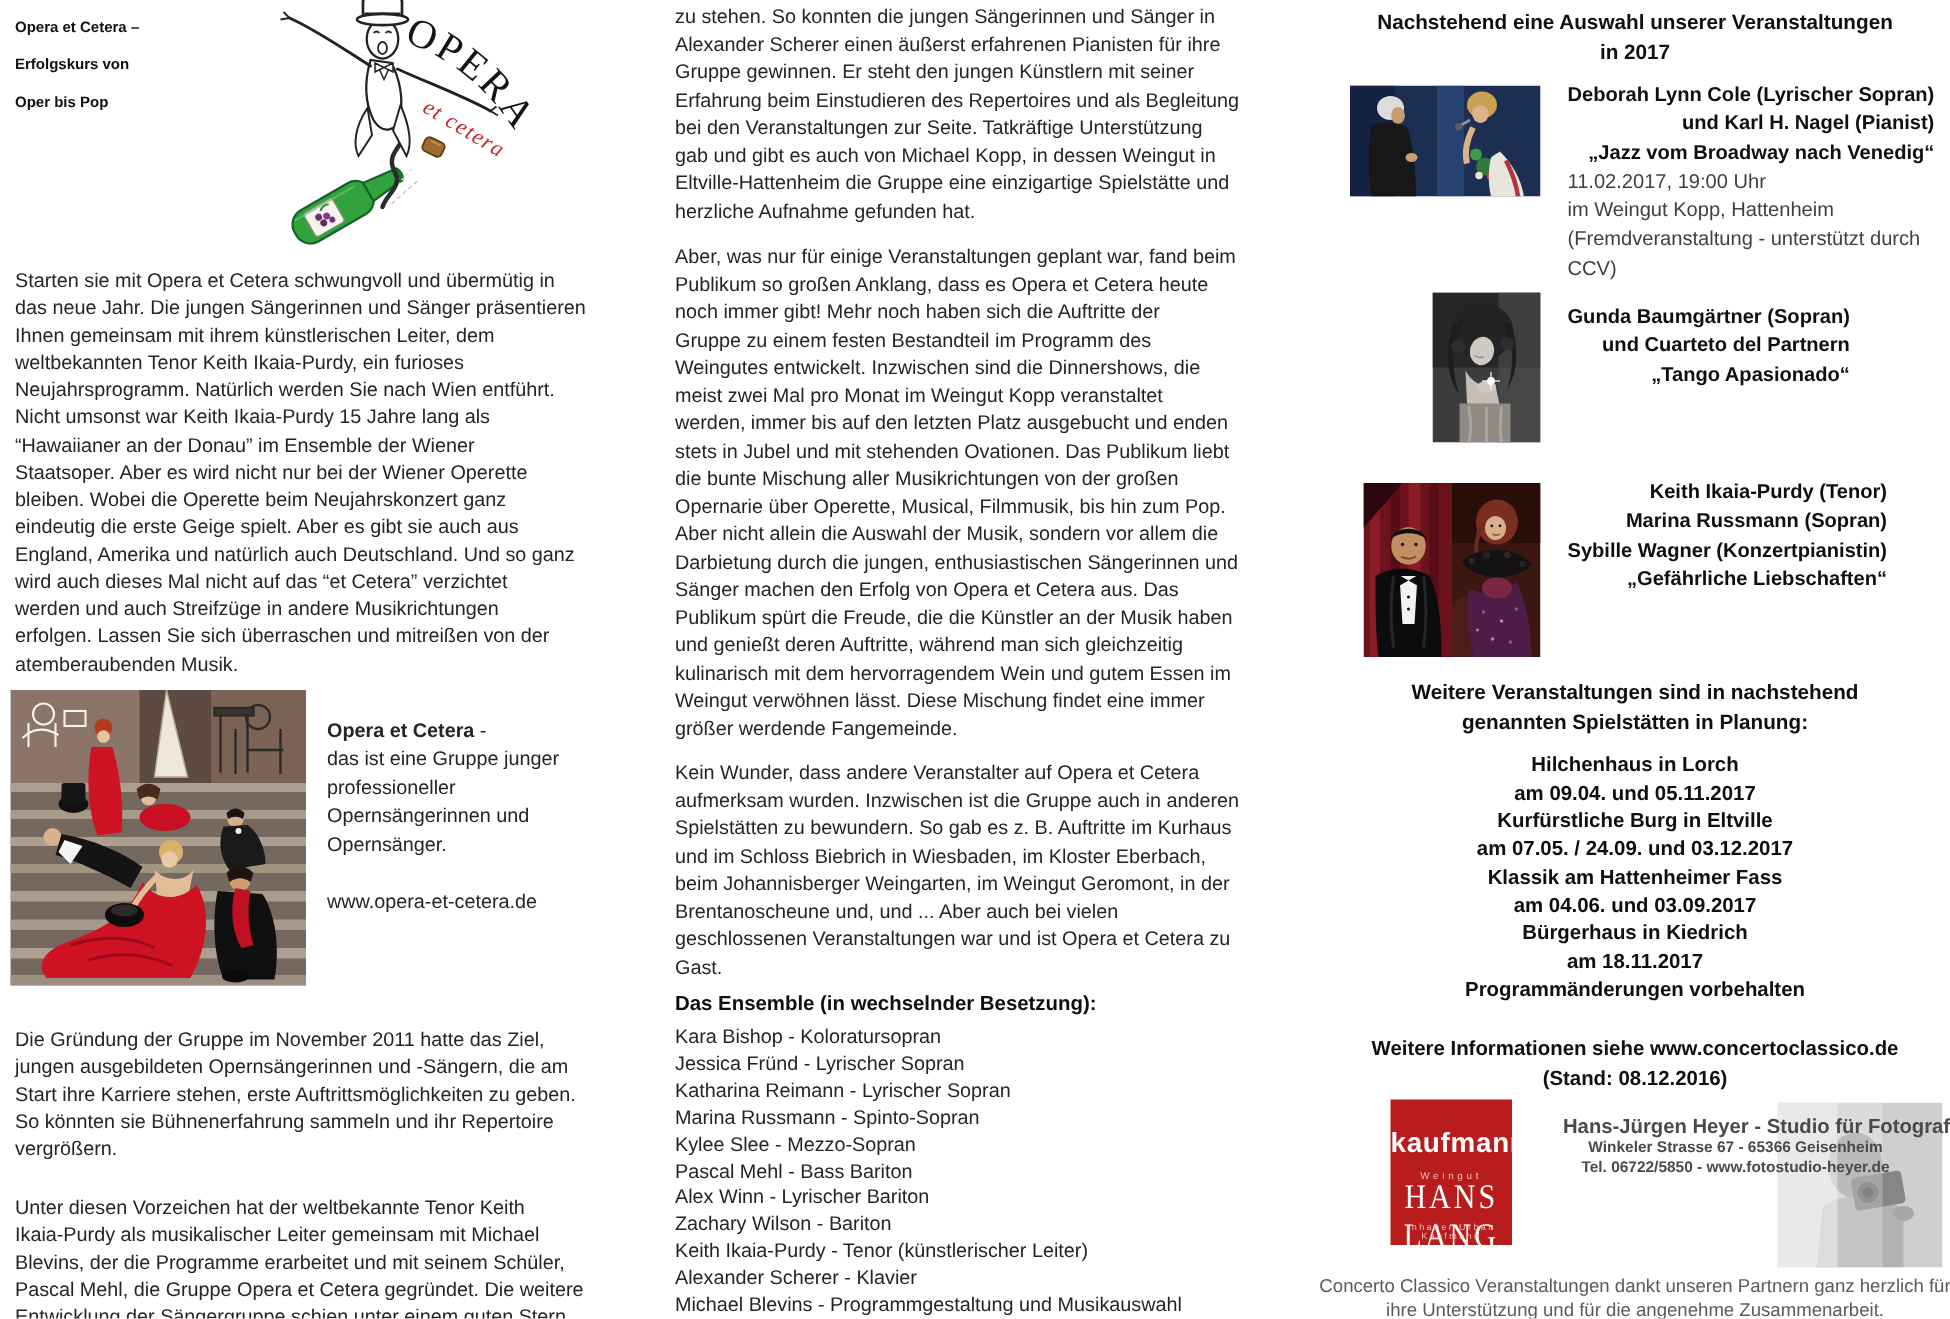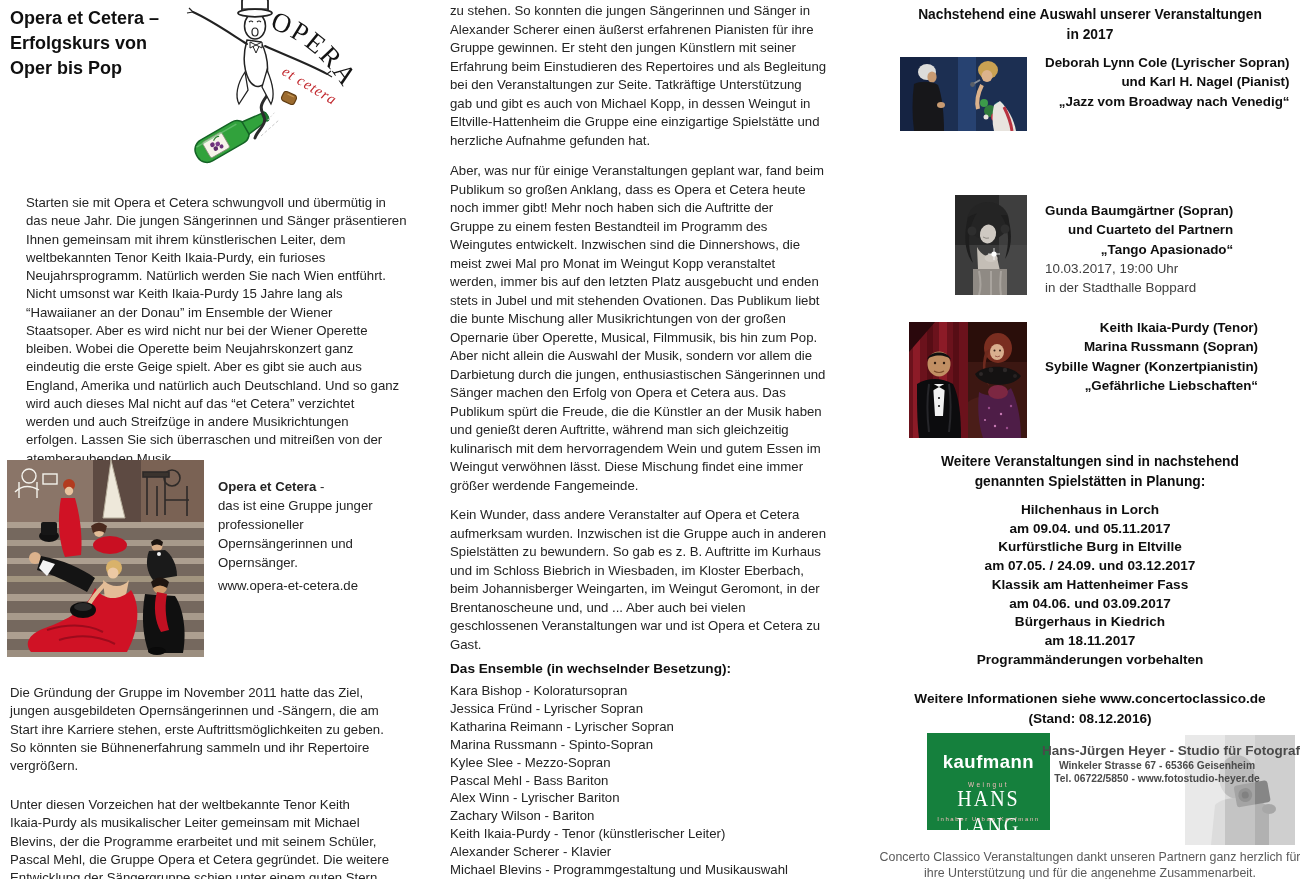--- a/index.html
+++ b/index.html
@@ -3,33 +3,33 @@
 <meta charset="utf-8">
 <title>Opera et Cetera Flyer</title>
 <style>
   html,body{margin:0;padding:0;}
   body{width:1300px;height:879px;background:#ffffff;position:relative;overflow:hidden;
        font-family:"Liberation Sans",sans-serif;color:#242424;}
   .abs{position:absolute;}
   .pre{white-space:pre;}
   .para{font-size:13.2px;line-height:18.25px;color:#242424;}
   .mid-para{font-size:13.2px;line-height:18.5px;color:#242424;}
-  h1.flyer-title{font-size:18px;line-height:25px;font-weight:700;color:#0f0f0f;margin:0;}
+  h1.flyer-title{font-size:10px;line-height:25px;font-weight:700;color:#0f0f0f;margin:0;}
   .cap{font-size:13.2px;line-height:19px;}
   .cap p{margin:0;}
   .ens-head{font-size:13.6px;font-weight:700;color:#0f0f0f;}
   .ens-list{font-size:13.2px;line-height:17.9px;}
   .r-center{text-align:center;font-weight:700;color:#0f0f0f;}
   .r-header{font-size:13.8px;line-height:19.5px;}
   .event-title{font-size:13.4px;line-height:19.3px;font-weight:700;color:#0f0f0f;text-align:right;}
   .event-details{font-size:13.4px;line-height:19.3px;color:#3f3f3f;}
   .venues{font-size:13.6px;line-height:18.7px;}
   .info-note{font-size:13.6px;line-height:19.5px;}
   .footer-note{font-size:12.4px;line-height:15.5px;color:#5a5a5a;text-align:center;white-space:pre;}
-  .kauf{background:#15803d;width:123px;height:97px;}
+  .kauf{background:#b91c1c;width:81px;height:97px;}
   .kauf .k-name{position:absolute;left:0;width:100%;top:18px;text-align:center;
       color:#fff;font-weight:700;font-size:18.5px;letter-spacing:.5px;}
   .kauf .k-weingut{position:absolute;left:0;width:100%;top:48px;text-align:center;
       color:#f3bcbc;font-size:6.5px;letter-spacing:2.5px;}
   .kauf .k-lang{position:absolute;left:0;width:100%;top:56px;text-align:center;color:#fff;
       font-family:"Liberation Serif",serif;font-size:20px;font-weight:400;letter-spacing:2px;transform:scaleY(1.15);}
   .kauf .k-inhaber{position:absolute;left:0;width:100%;top:83px;text-align:center;
       color:#f3bcbc;font-size:6px;letter-spacing:1.6px;}
   .heyer-text{color:#4a4a4a;text-align:center;}
   .heyer-l1{font-size:13.5px;font-weight:700;line-height:16px;white-space:pre;}
@@ -94,21 +94,21 @@
       </g>
 
       <path id="opera-arc" d="M84,28 C116,38 144,62 162,94" fill="none"></path>
       <text font-family="Liberation Serif, serif" font-size="27" fill="#141414" letter-spacing="2">
         <textPath href="#opera-arc">OPERA</textPath>
       </text>
 
       <text transform="translate(96,74) rotate(31)" font-family="Liberation Serif, serif" font-style="italic" font-size="15" fill="#c1272d" letter-spacing="1">et cetera</text>
     </svg>
 
-    <p class="abs para pre" style="left:10px;top:178px;margin:16px;">Starten sie mit Opera et Cetera schwungvoll und übermütig in
+    <p class="abs para pre" style="left:10px;top:178px;margin:0;">Starten sie mit Opera et Cetera schwungvoll und übermütig in
 das neue Jahr. Die jungen Sängerinnen und Sänger präsentieren
 Ihnen gemeinsam mit ihrem künstlerischen Leiter, dem
 weltbekannten Tenor Keith Ikaia-Purdy, ein furioses
 Neujahrsprogramm. Natürlich werden Sie nach Wien entführt.
 Nicht umsonst war Keith Ikaia-Purdy 15 Jahre lang als
 “Hawaiianer an der Donau” im Ensemble der Wiener
 Staatsoper. Aber es wird nicht nur bei der Wiener Operette
 bleiben. Wobei die Operette beim Neujahrskonzert ganz
 eindeutig die erste Geige spielt. Aber es gibt sie auch aus
 England, Amerika und natürlich auch Deutschland. Und so ganz
@@ -190,21 +190,21 @@
         <ellipse cx="150" cy="191" rx="9" ry="4" fill="#0a0a0a"></ellipse>
       </g>
     </svg>
 
     <div class="abs cap" style="left:218px;top:477px;">
       <p><strong>Opera et Cetera</strong><span> -</span></p>
       <p class="pre">das ist eine Gruppe junger
 professioneller
 Opernsängerinnen und
 Opernsänger.</p>
-      <p style="margin-top:4px;">www.opera-et-cetera.de</p>
+      <p style="margin-top:19px;">www.opera-et-cetera.de</p>
     </div>
 
     <p class="abs para pre" style="left:10px;top:684px;margin:0;">Die Gründung der Gruppe im November 2011 hatte das Ziel,
 jungen ausgebildeten Opernsängerinnen und -Sängern, die am
 Start ihre Karriere stehen, erste Auftrittsmöglichkeiten zu geben.
 So könnten sie Bühnenerfahrung sammeln und ihr Repertoire
 vergrößern.</p>
     <p class="abs para pre" style="left:10px;top:796px;margin:0;">Unter diesen Vorzeichen hat der weltbekannte Tenor Keith
 Ikaia-Purdy als musikalischer Leiter gemeinsam mit Michael
 Blevins, der die Programme erarbeitet und mit seinem Schüler,
@@ -287,20 +287,24 @@
           <circle cx="86" cy="60" r="2.5" fill="#e8e4de"></circle>
       </g>
       <path d="M100,44 C108,52 114,62 116,74 L94,74 C92,66 92,56 94,48 Z" fill="#e8e4de"></path>
       <path d="M104,50 C108,58 111,66 112,74" stroke="#b8323f" stroke-width="3" fill="none"></path>
     </svg>
 
     <div class="abs" style="left:1045px;top:53px;">
       <div class="event-title pre">Deborah Lynn Cole (Lyrischer Sopran)
 und Karl H. Nagel (Pianist)
 „Jazz vom Broadway nach Venedig“</div>
+      <div class="event-details pre">11.02.2017, 19:00 Uhr
+im Weingut Kopp, Hattenheim
+(Fremdveranstaltung - unterstützt durch
+CCV)</div>
     </div>
 
     <svg class="abs" style="left:955px;top:195px;" width="72" height="100" viewBox="0 0 72 100">
       <rect width="72" height="100" fill="#3c3c3c"></rect>
       <rect x="0" y="0" width="72" height="50" fill="#222222" opacity="0.8"></rect>
       <rect x="44" y="0" width="28" height="100" fill="#4e4e4e" opacity="0.6"></rect>
       <g>
         <ellipse cx="33" cy="26" rx="21" ry="19" fill="#242424"></ellipse>
         <path d="M13,22 C8,42 10,58 18,68 C11,48 14,30 22,18 Z" fill="#1e1e1e"></path>
         <path d="M52,20 C58,36 57,54 50,64 C55,46 54,32 46,20 Z" fill="#1e1e1e"></path>
@@ -314,22 +318,20 @@
         <path d="M33,59 h12 M39,53 v12" stroke="#ffffff" stroke-width="1" opacity="0.8"></path>
         <rect x="18" y="74" width="34" height="26" fill="#8f8a84"></rect>
         <path d="M24,76 C26,86 26,94 24,100 M36,76 v24 M46,76 C45,86 45,94 46,100" stroke="#a9a49e" stroke-width="2" fill="none"></path>
       </g>
     </svg>
 
     <div class="abs" style="left:1045px;top:201px;">
       <div class="event-title pre">Gunda Baumgärtner (Sopran)
 und Cuarteto del Partnern
 „Tango Apasionado“</div>
-      <div class="event-details pre">10.03.2017, 19:00 Uhr
-in der Stadthalle Boppard</div>
     </div>
 
     <svg class="abs" style="left:909px;top:322px;" width="118" height="116" viewBox="0 0 118 116">
       <g>
         <rect x="0" y="0" width="59" height="116" fill="#6b121c"></rect>
         <rect x="4" y="0" width="7" height="116" fill="#8c1b27"></rect>
           <rect x="18" y="0" width="6" height="116" fill="#570d15"></rect>
         <rect x="30" y="0" width="8" height="116" fill="#8c1b27"></rect>
           <rect x="44" y="0" width="6" height="116" fill="#570d15"></rect>
         <polygon points="0,0 26,0 0,30" fill="#2a080c"></polygon>

